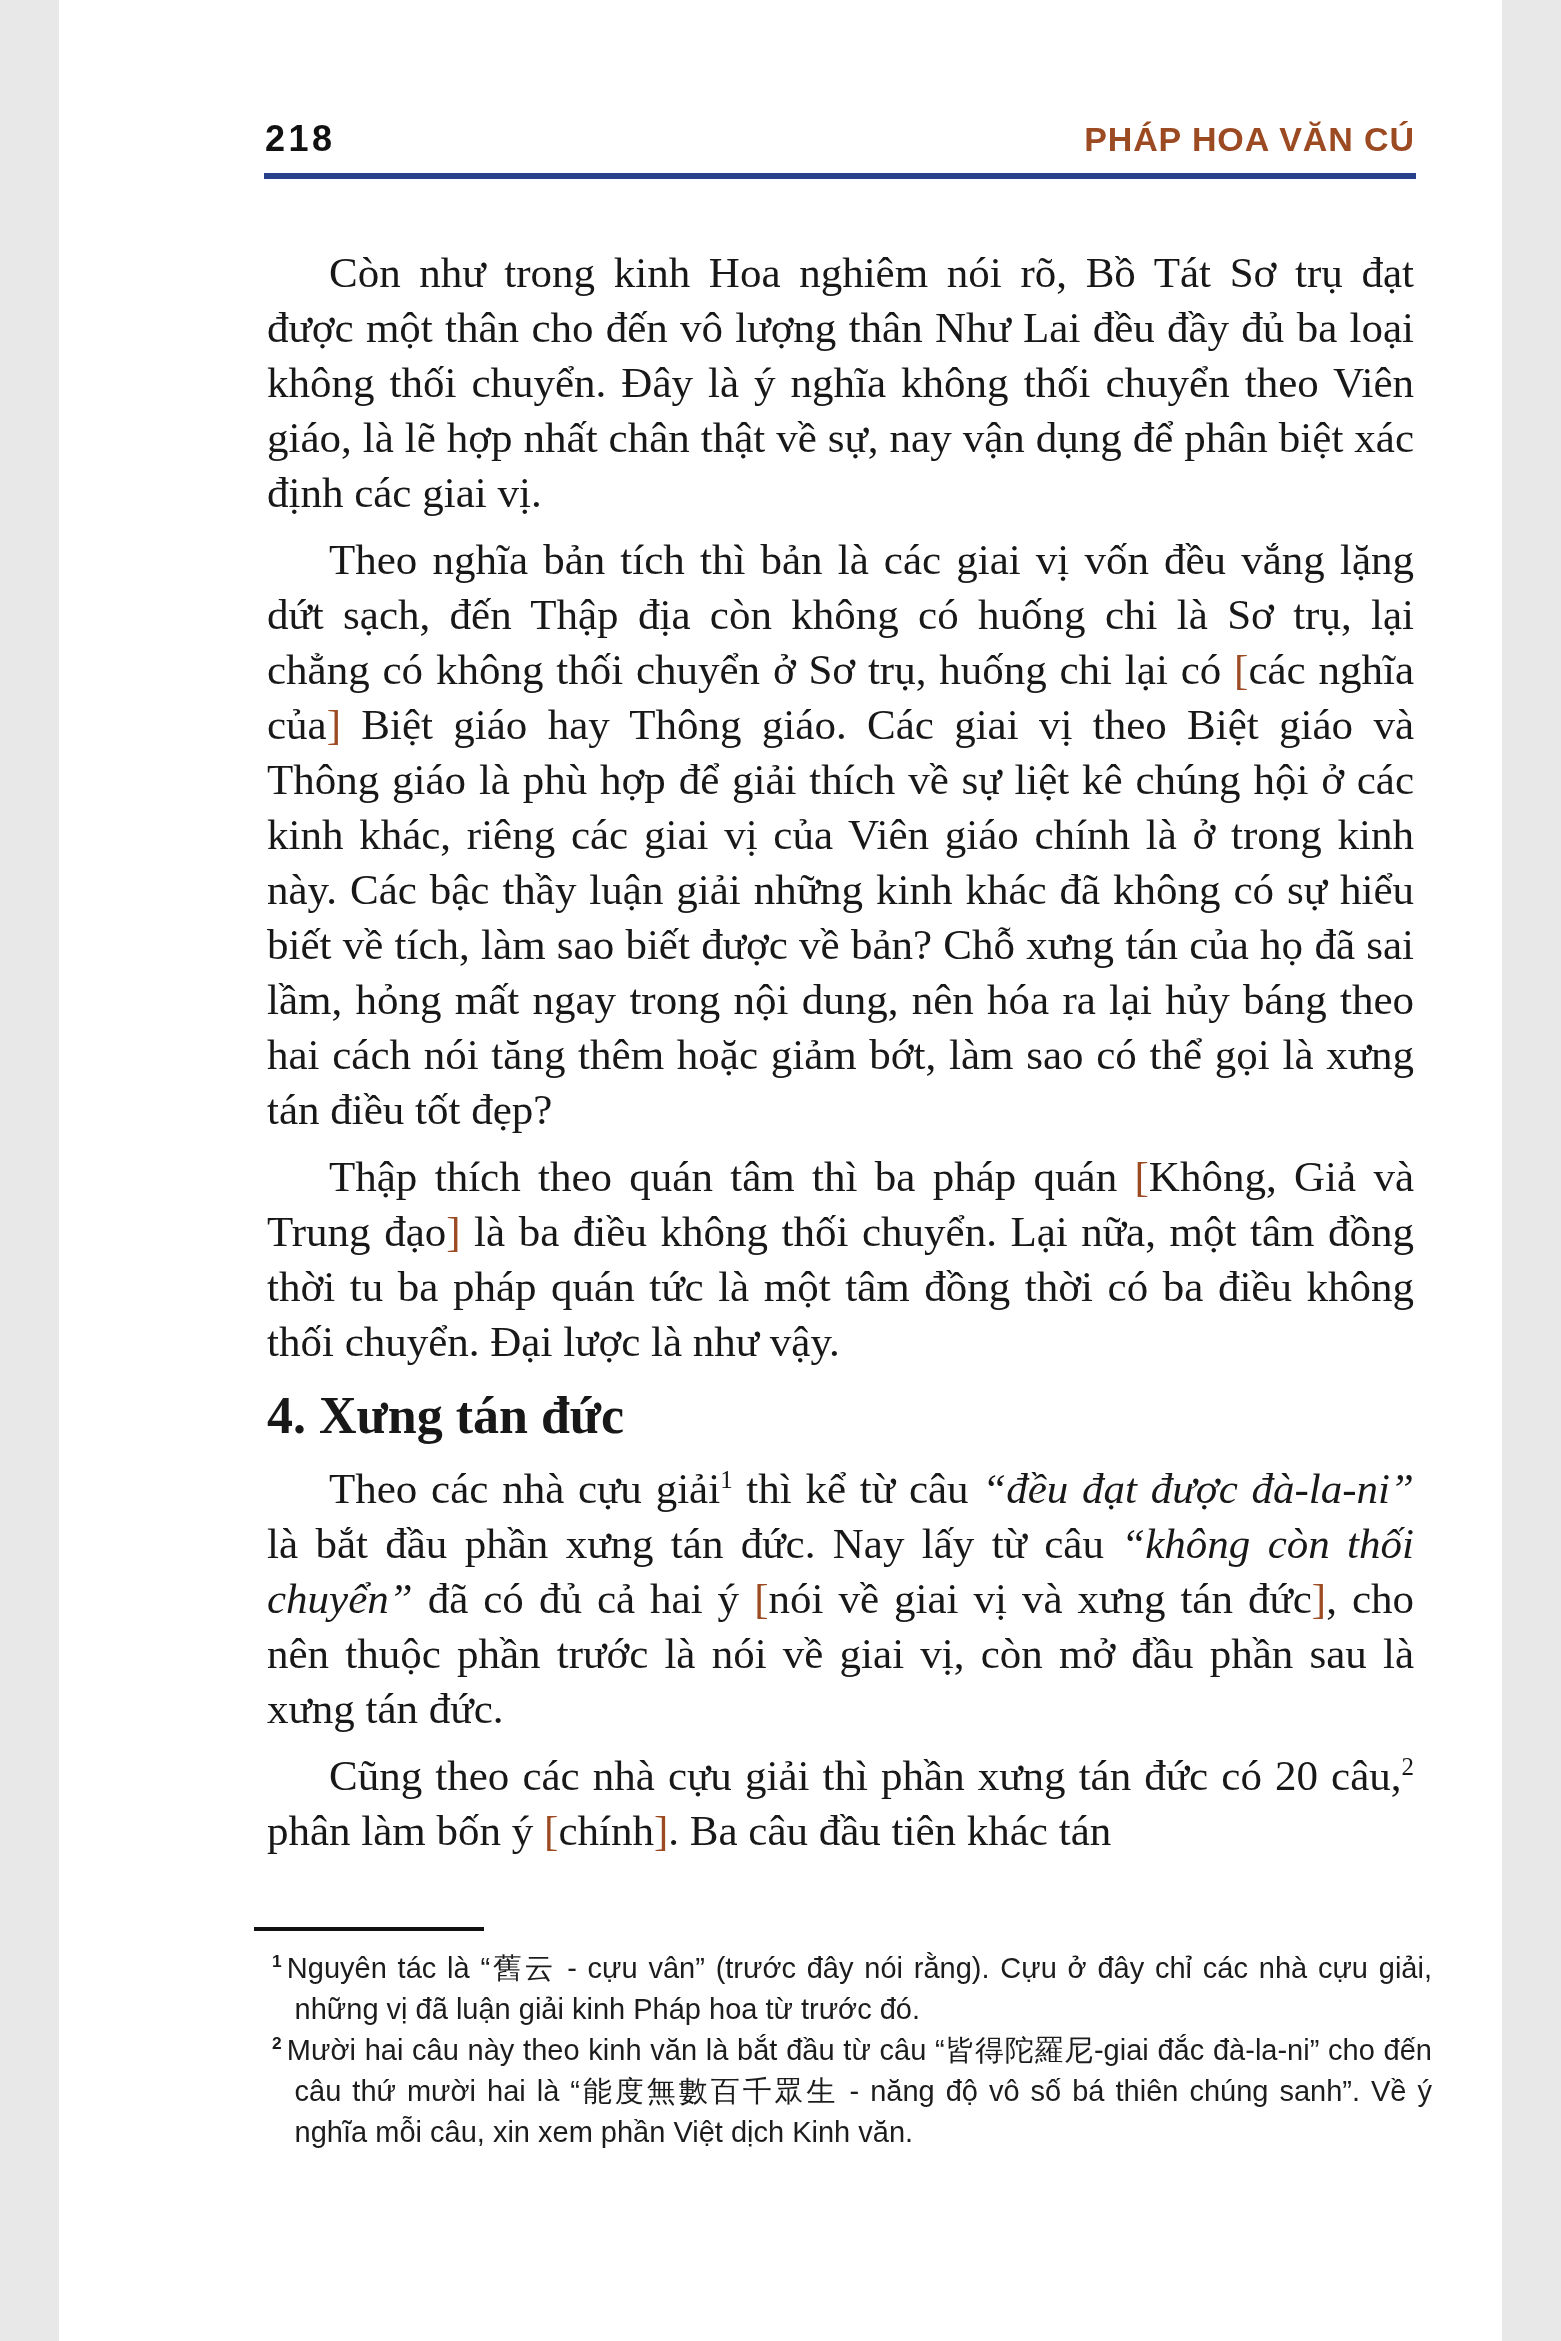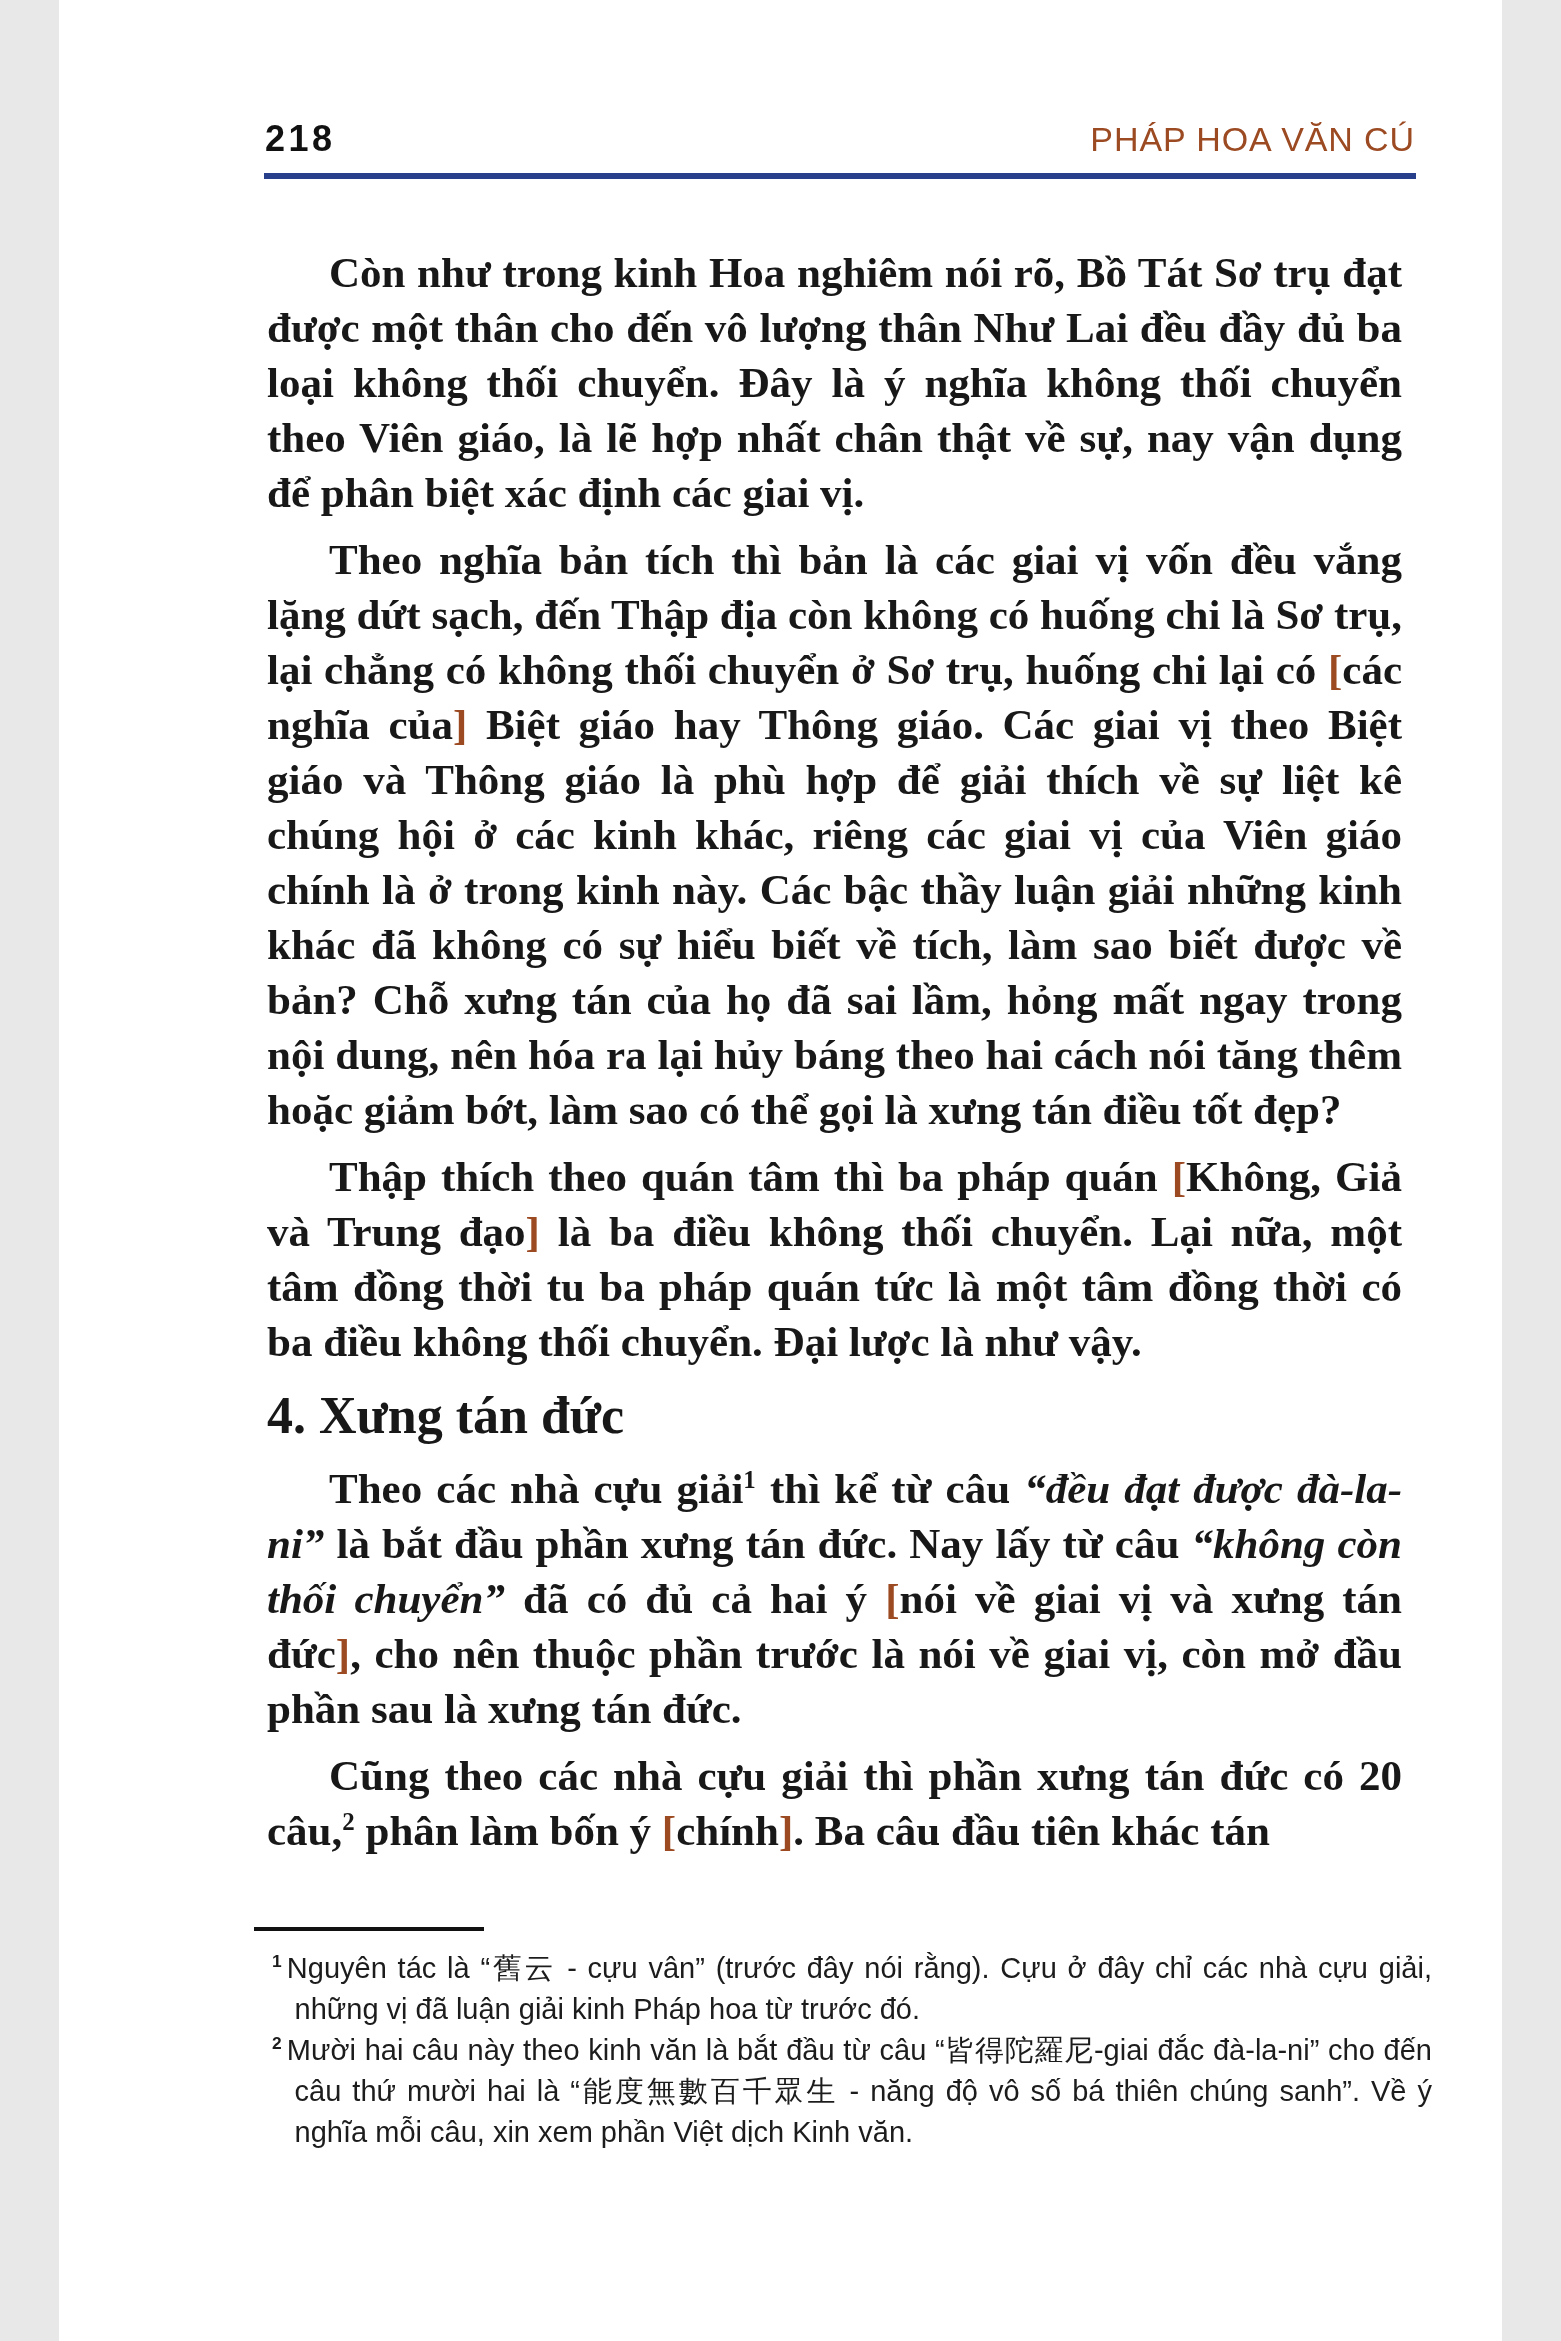--- a/index.html
+++ b/index.html
@@ -21,42 +21,41 @@
     position: absolute;
     top: 118px; left: 206px; width: 1150px;
     display: flex; justify-content: space-between; align-items: baseline;
     font-family: "Liberation Sans", "DejaVu Sans", sans-serif;
     font-stretch: condensed;
   }
   .page-number {
     font-size: 36px; font-weight: 700; letter-spacing: 3.5px; color: #111;
   }
   .running-title {
-    font-size: 34px; font-weight: 400; letter-spacing: 0.9px;
+    font-size: 34px; font-weight: 700; letter-spacing: 0.9px;
     color: var(--accent);
   }
   .header-rule {
     position: absolute;
     top: 173px; left: 205px; width: 1152px; height: 6px;
     background: var(--rule);
   }
 
   
   .body-text {
     position: absolute;
     top: 245px; left: 208px; width: 1147px;
     font-family: "Liberation Serif", "DejaVu Serif", serif;
     font-size: 43px; line-height: 55px;
     text-align: justify;
     color: var(--ink);
   }
   .body-text p {
-    margin: 0 12px 12px 0;
+    margin: 0 0 12px 0;
     text-indent: 62px;
-    font-weight: bold;
   }
   .body-text h2 {
     margin: 19px 0 17.3px 0;
     font-size: 52px; line-height: 56px;
     font-weight: 700; text-indent: 0;
   }
   .accent { color: var(--accent); }
   .ital { font-style: italic; }
   sup.mark {
     font-size: 58%; line-height: 0; vertical-align: super;

